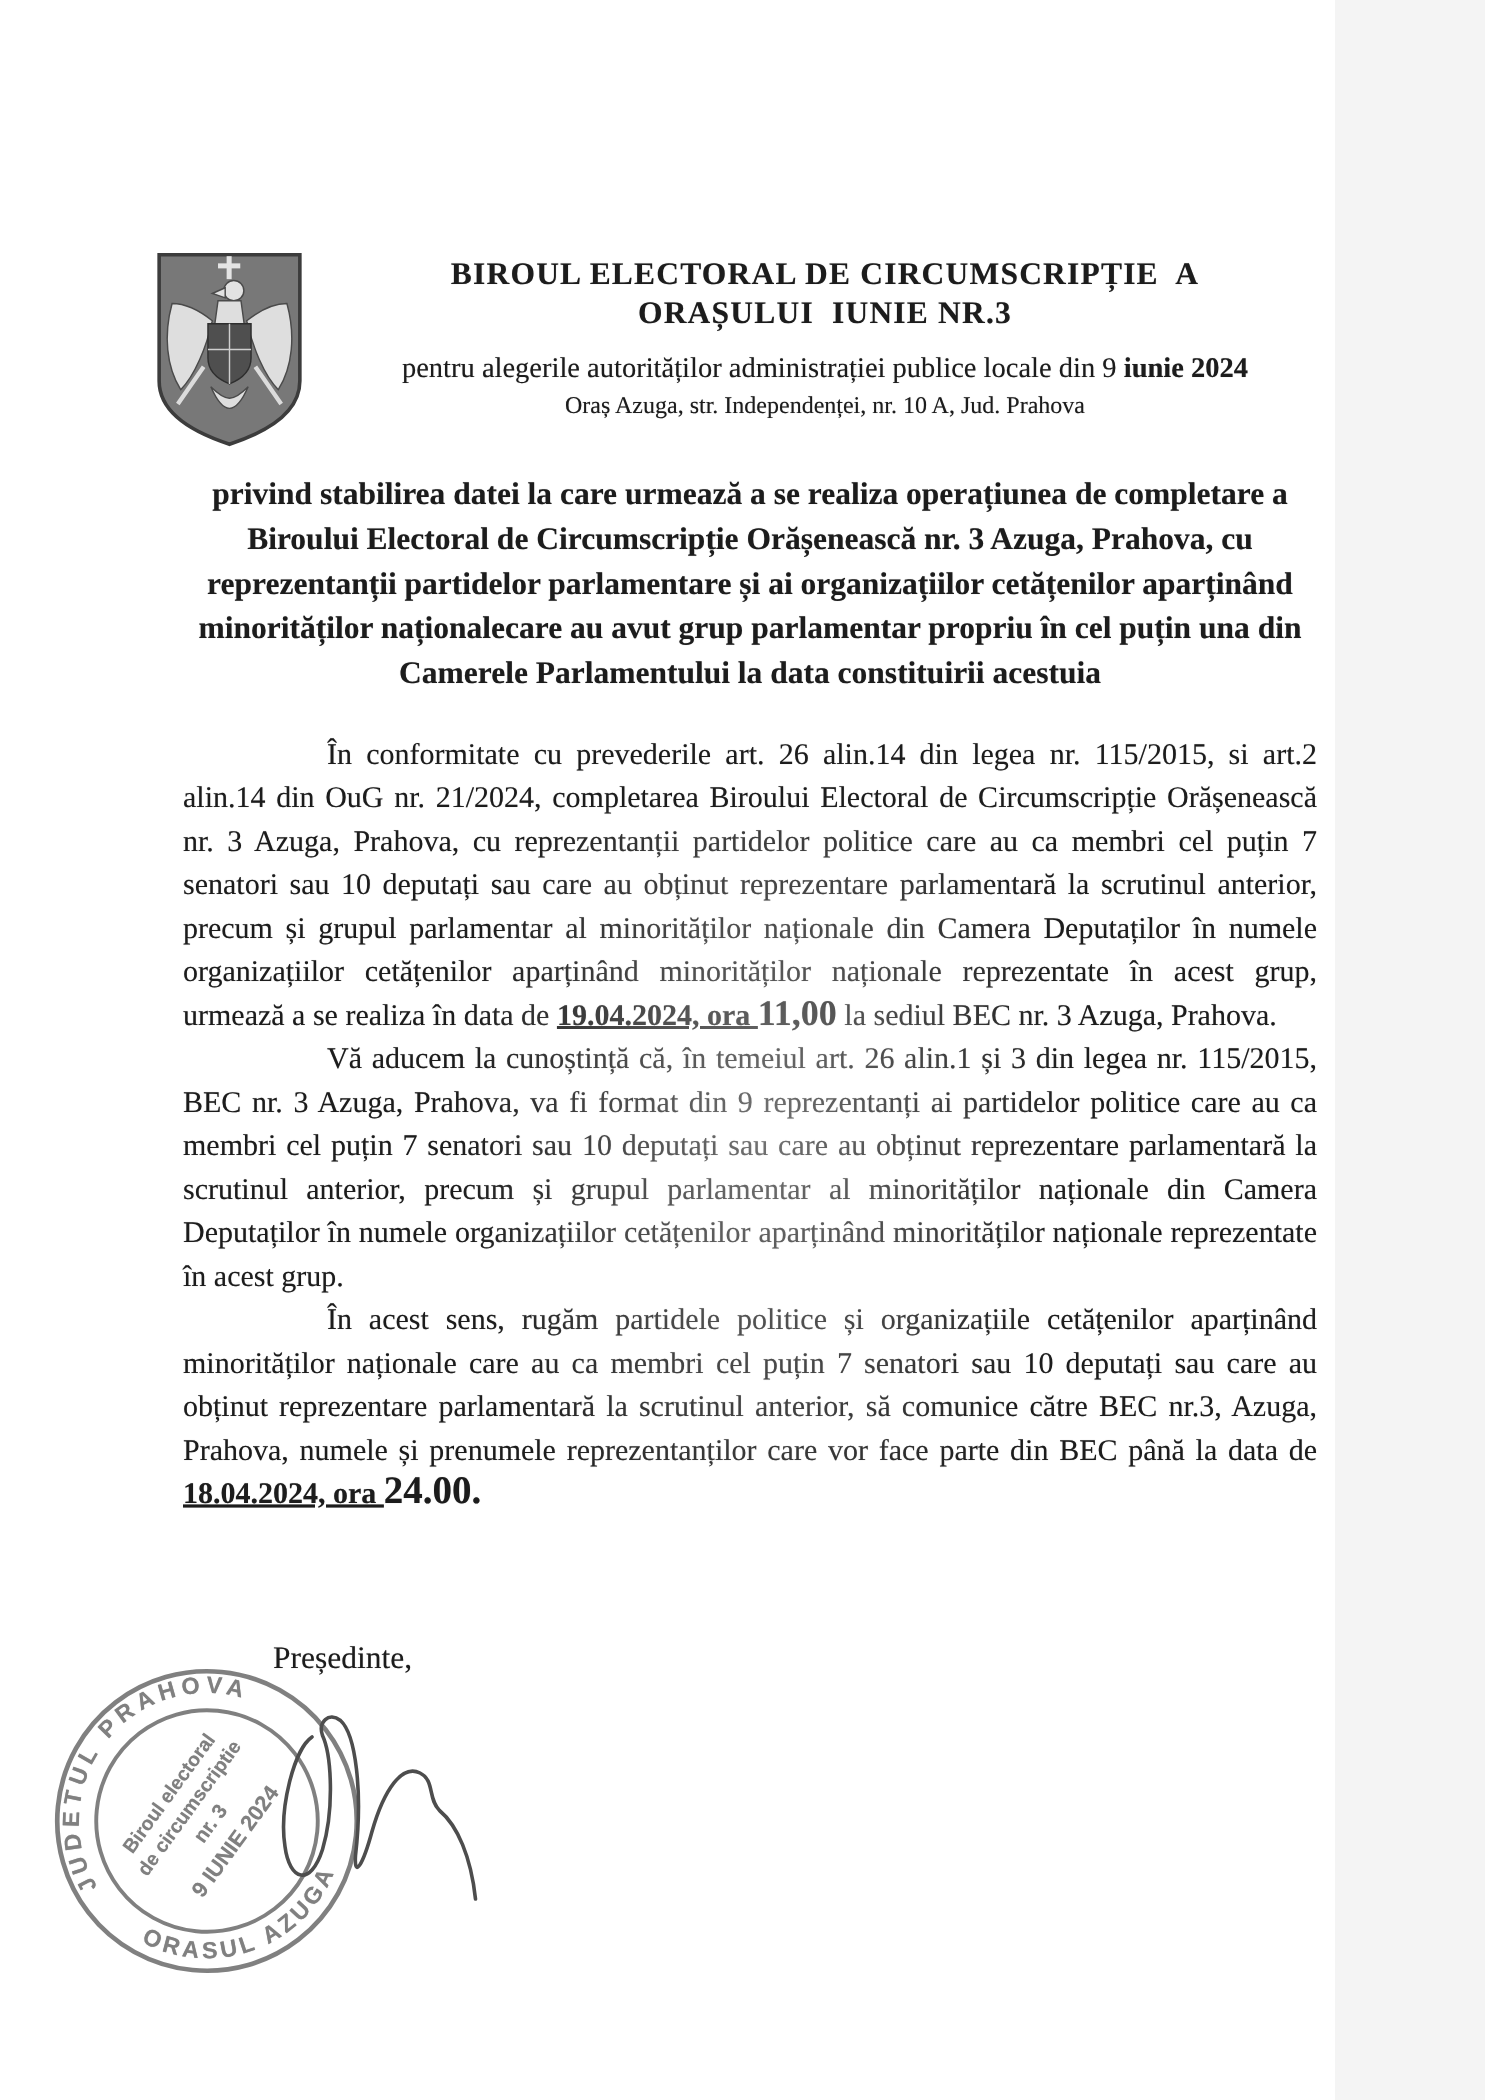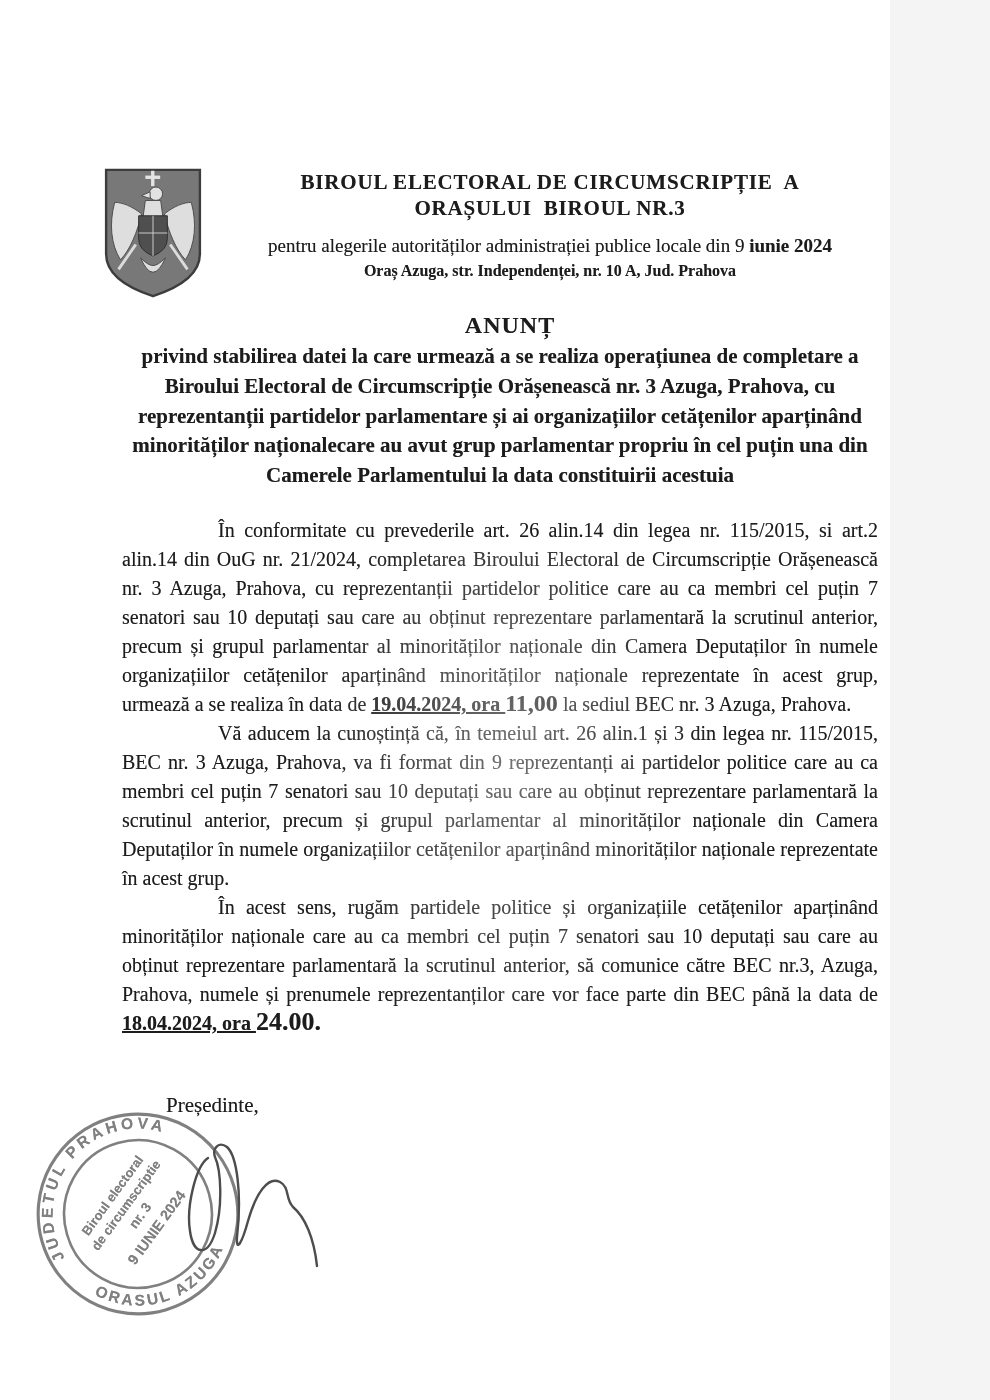--- a/index.html
+++ b/index.html
@@ -16,41 +16,41 @@
   }
 
   
   .coat-of-arms { position:absolute; left:100px; top:166px; width:106px; height:134px; }
   .lh-text { position:absolute; left:205px; top:170px; width:690px; text-align:center; }
   .lh-org1, .lh-org2 {
     font-weight:bold; font-size:21px; letter-spacing:.8px; white-space:pre-wrap; line-height:1.22;
   }
   .lh-election { font-size:19px; line-height:1.35; margin-top:12px; }
   .lh-election b { font-weight:bold; }
-  .lh-address { font-weight:bold; font-size:16px; line-height:1.4; margin-top:1px; }
+  .lh-address { font-weight:normal; font-size:16px; line-height:1.4; margin-top:1px; }
   .lh-tel { font-weight:bold; font-size:16px; line-height:1.35; }
   .lh-tel .fax-big { font-size:20px; }
 
   
   .content { position:absolute; left:122px; top:312px; width:756px; }
   .doc-title {
     text-align:center; font-weight:bold; font-size:24px; letter-spacing:1px;
     transform:translateX(10px);
   }
   .subject {
     font-weight:bold; font-size:21px; text-align:center; line-height:1.42; margin-top:3px;
   }
   .body-text { margin-top:25px; font-size:20px; line-height:29px; text-align:justify; }
   .body-text p { text-indent:96px; margin:0; }
   .b { font-weight:bold;text-decoration:underline; }
   .big-time  { font-weight:bold; font-size:24px; line-height:0; }
   .big-time2 { font-weight:bold; font-size:26px; line-height:0; }
 
   
-  .president { position:absolute; left:166px; top:1093px; font-size:21px; }
+  .president { position:absolute; left:182px; top:1093px; font-size:21px; }
   .stamp-svg { position:absolute; left:34px; top:1110px; width:208px; height:208px; }
   .signature-svg { position:absolute; left:146px; top:1124px; width:235px; height:180px; }
 
   .stamp-ring-text { font-family:"Liberation Sans", sans-serif; font-weight:bold; }
   .stamp-center-text { font-family:"Liberation Sans", sans-serif; font-weight:bold; }
 
   
   .scan-fade {
     position:absolute; left:300px; top:540px; width:420px; height:540px;
     background:radial-gradient(ellipse at 50% 40%, rgba(255,255,255,.38), rgba(255,255,255,0) 70%);
@@ -81,28 +81,27 @@
       <path d="M47,36 L63,36 L66,58 L55,66 L44,58 Z" fill="#dedede" stroke="#4a4a4a" stroke-width="1"></path>
 
       <path d="M40,52 H70 V76 Q70,88 55,94 Q40,88 40,76 Z" fill="#4f4f4f" stroke="#2e2e2e" stroke-width="1"></path>
       <path d="M55,52 V94 M40,70 H70" stroke="#cfcfcf" stroke-width="1"></path>
 
       <path d="M42,96 Q55,126 68,96 Q60,104 55,104 Q50,104 42,96 Z" fill="#dedede" stroke="#4a4a4a" stroke-width="1"></path>
     </svg>
 
     <div class="lh-text">
       <div class="lh-org1">BIROUL ELECTORAL DE CIRCUMSCRIPȚIE  A</div>
-      <div class="lh-org2">ORAȘULUI  BIROUL NR.3</div>
+      <div class="lh-org2">ORAȘULUI  IUNIE NR.3</div>
       <div class="lh-election"><span>pentru alegerile autorităților administrației publice locale din 9 </span><b>iunie 2024</b></div>
       <div class="lh-address">Oraș Azuga, str. Independenței, nr. 10 A, Jud. Prahova</div>
     </div>
   </div>
 
   <div class="content">
-    <div class="doc-title">ANUNȚ</div>
     <div class="subject">privind stabilirea datei la care urmează a se realiza operațiunea de completare a Biroului Electoral de Circumscripție Orășenească nr. 3 Azuga, Prahova, cu reprezentanții partidelor parlamentare și ai organizațiilor cetățenilor aparținând minorităților naționalecare au avut grup parlamentar propriu în cel puțin una din Camerele Parlamentului la data constituirii acestuia</div>
 
     <div class="body-text">
       <p><span>În conformitate cu prevederile art. 26 alin.14 din legea nr. 115/2015, si art.2 alin.14 din OuG nr. 21/2024, completarea Biroului Electoral de Circumscripție Orășenească nr. 3 Azuga, Prahova, cu reprezentanții partidelor politice care au ca membri cel puțin 7 senatori sau 10 deputați sau care au obținut reprezentare parlamentară la scrutinul anterior, precum și grupul parlamentar al minorităților naționale din Camera Deputaților în numele organizațiilor cetățenilor aparținând minorităților naționale reprezentate în acest grup, urmează a se realiza în data de </span><span class="b">19.04.2024, ora </span><span class="big-time">11,00</span><span> la sediul BEC nr. 3 Azuga, Prahova.</span></p>
 
       <p>Vă aducem la cunoștință că, în temeiul art. 26 alin.1 și 3 din legea nr. 115/2015, BEC nr. 3 Azuga, Prahova, va fi format din 9 reprezentanți ai partidelor politice care au ca membri cel puțin 7 senatori sau 10 deputați sau care au obținut reprezentare parlamentară la scrutinul anterior, precum și grupul parlamentar al minorităților naționale din Camera Deputaților în numele organizațiilor cetățenilor aparținând minorităților naționale reprezentate în acest grup.</p>
 
       <p><span>În acest sens, rugăm partidele politice și organizațiile cetățenilor aparținând minorităților naționale care au ca membri cel puțin 7 senatori sau 10 deputați sau care au obținut reprezentare parlamentară la scrutinul anterior, să comunice către BEC nr.3, Azuga, Prahova, numele și prenumele reprezentanților care vor face parte din BEC până la data de </span><span class="b">18.04.2024, ora </span><span class="big-time2">24.00.</span></p>
     </div>
   </div>

